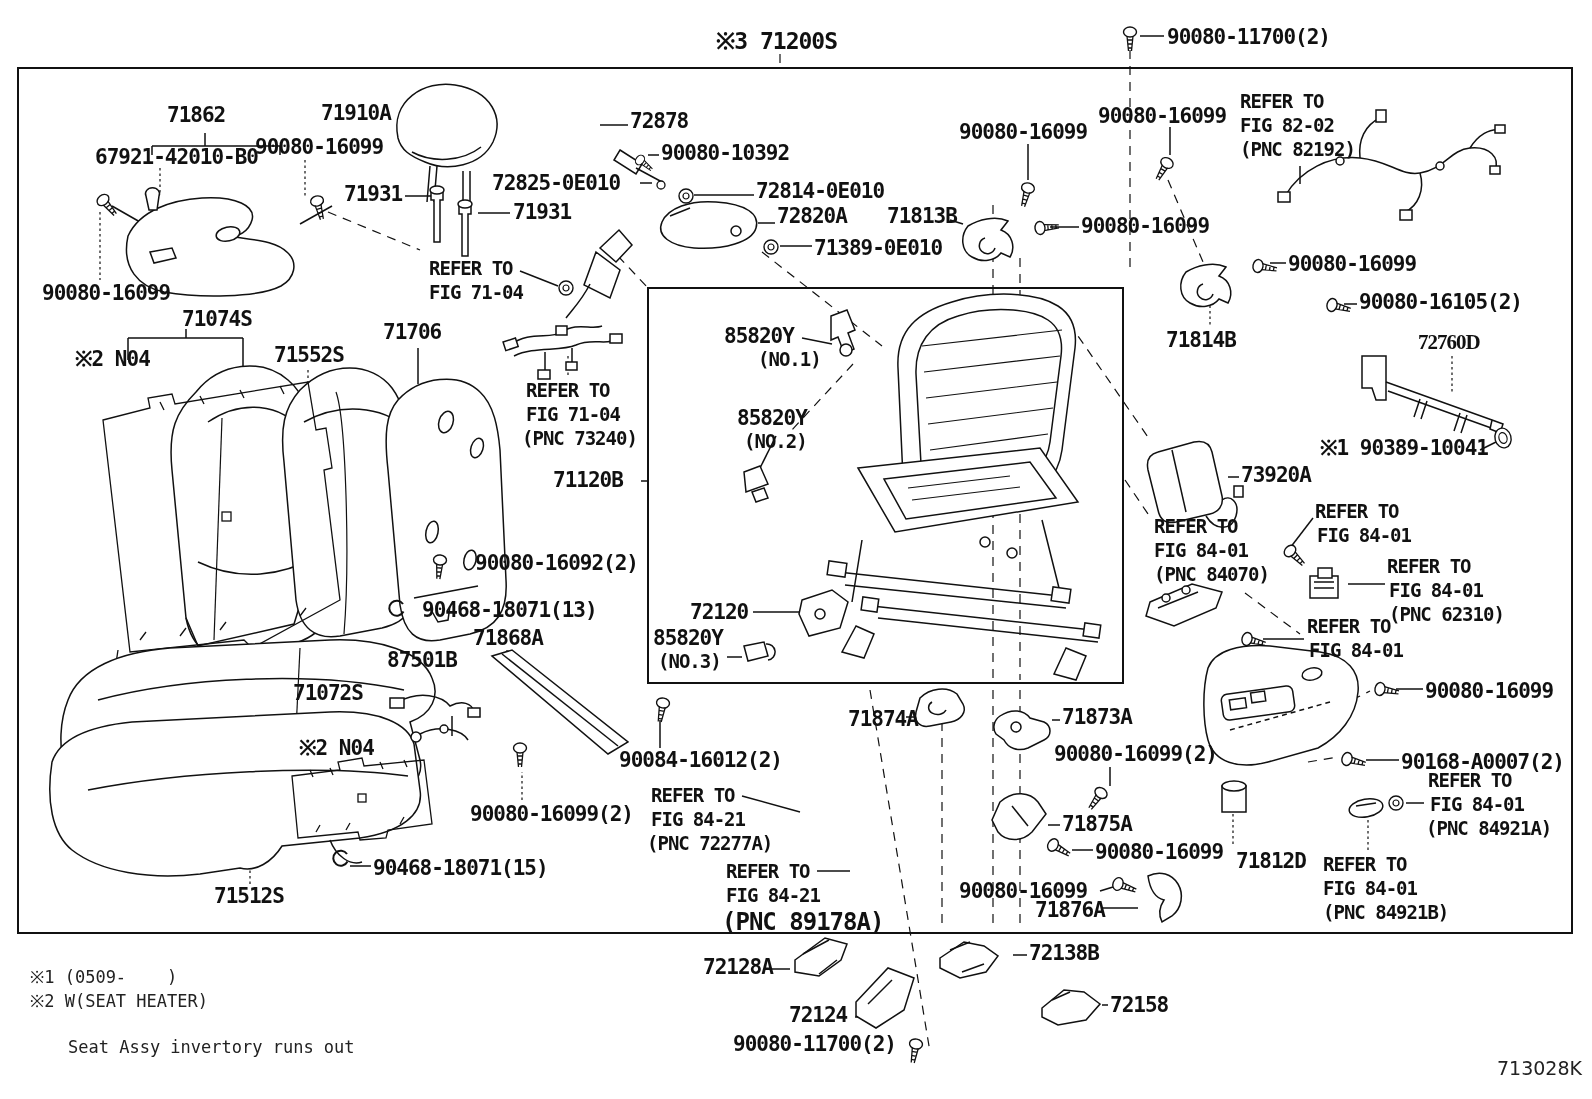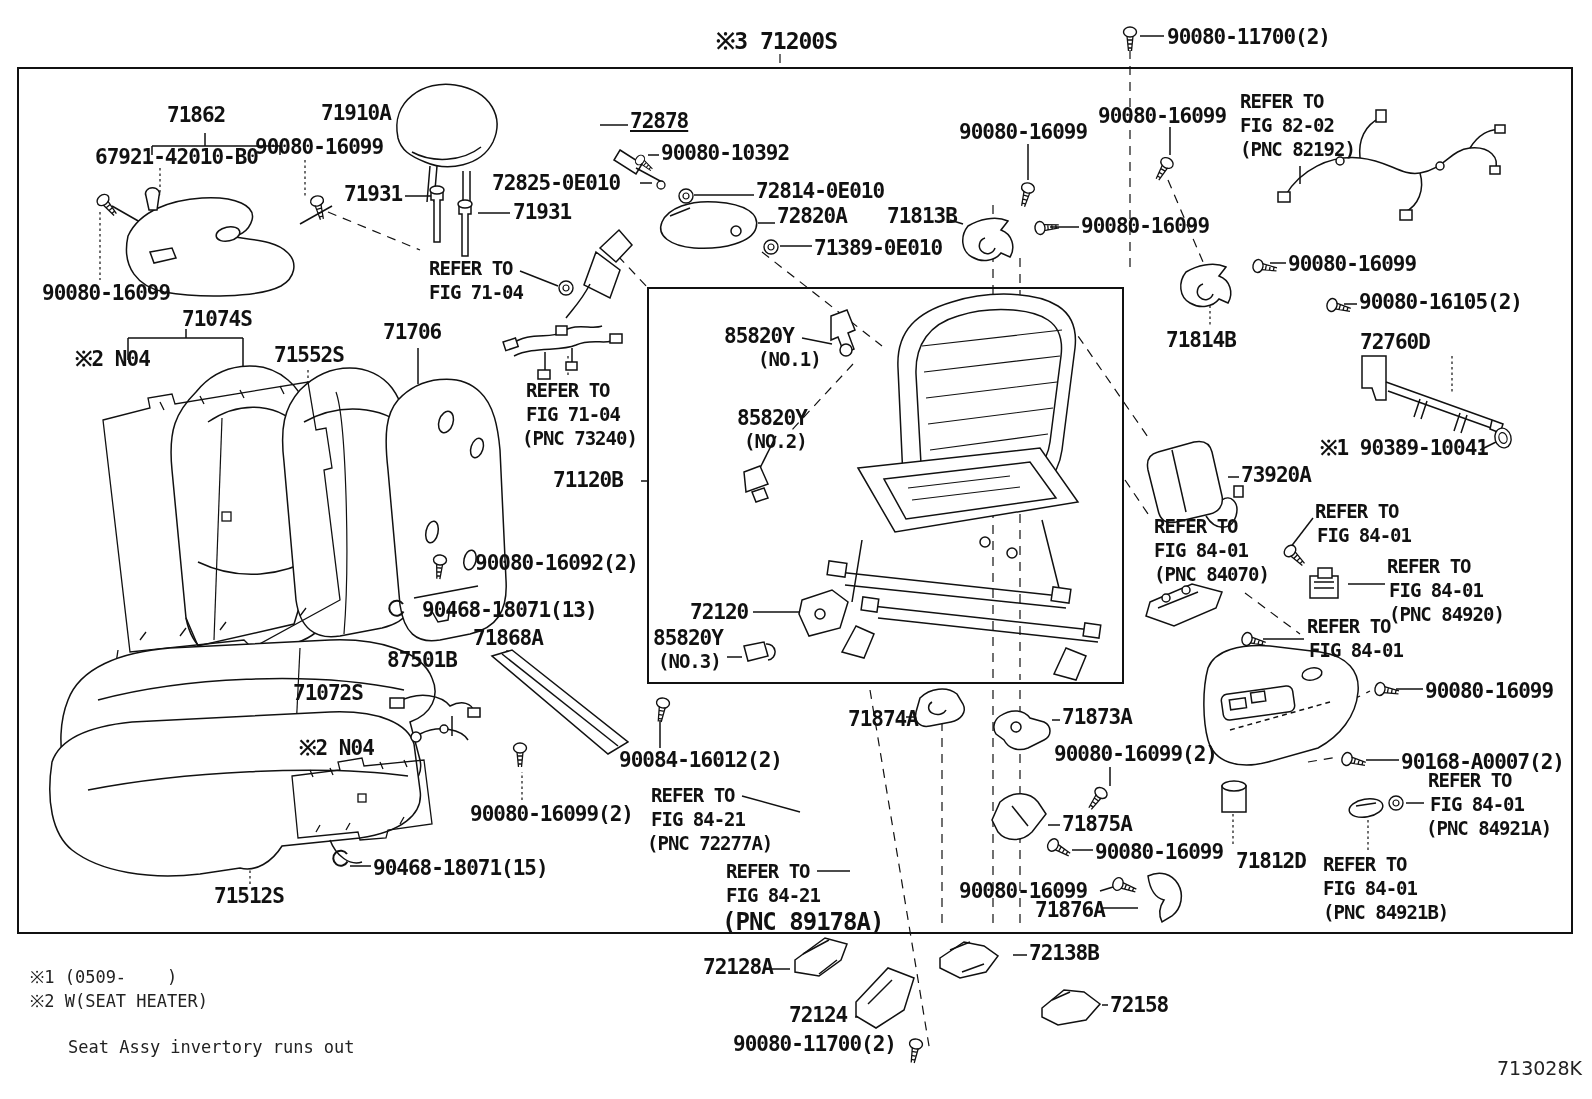--- a/index.html
+++ b/index.html
@@ -426,37 +426,37 @@
       <div class="part-label" style="left: 95px; top: 147px;">67921-42010-B0</div>
       <div class="part-label" style="left: 255px; top: 137px;">90080-16099</div>
       <div class="part-label" style="left: 321px; top: 103px;">71910A</div>
       <div class="part-label" style="left: 344px; top: 184px;">71931</div>
       <div class="part-label" style="left: 513px; top: 202px;">71931</div>
       <div class="part-label" style="left: 42px; top: 283px;">90080-16099</div>
       <div class="part-label" style="left: 182px; top: 309px;">71074S</div>
       <div class="part-label" style="left: 75px; top: 349px;">※2 N04</div>
       <div class="part-label" style="left: 274px; top: 345px;">71552S</div>
       <div class="part-label" style="left: 383px; top: 322px;">71706</div>
-      <div class="part-label" style="left: 630px; top: 111px; text-decoration: underline;">72878</div>
+      <div class="part-label" style="left: 630px; top: 111px;">72878</div>
       <div class="part-label" style="left: 661px; top: 143px;">90080-10392</div>
       <div class="part-label" style="left: 492px; top: 173px;">72825-0E010</div>
       <div class="part-label" style="left: 756px; top: 181px;">72814-0E010</div>
       <div class="part-label" style="left: 777px; top: 206px;">72820A</div>
       <div class="part-label" style="left: 814px; top: 238px;">71389-0E010</div>
       <div class="part-label" style="left: 887px; top: 206px;">71813B</div>
       <div class="part-label" style="left: 959px; top: 122px;">90080-16099</div>
       <div class="part-label" style="left: 1098px; top: 106px;">90080-16099</div>
       <div class="part-label" style="left: 1240px; top: 92px; font-size: 19px;">REFER TO</div>
       <div class="part-label" style="left: 1240px; top: 116px; font-size: 19px;">FIG 82-02</div>
       <div class="part-label" style="left: 1240px; top: 140px; font-size: 19px; text-align: center;">(PNC 82192)</div>
       <div class="part-label" style="left: 1081px; top: 216px;">90080-16099</div>
       <div class="part-label" style="left: 1288px; top: 254px;">90080-16099</div>
       <div class="part-label" style="left: 1359px; top: 292px;">90080-16105(2)</div>
       <div class="part-label" style="left: 1166px; top: 330px;">71814B</div>
-      <div class="part-label" style="left: 1360px; top: 332px;">72760D</div>
+      <div class="part-label" style="left: 1418px; top: 332px; font-family: Liberation Serif, serif;">72760D</div>
       <div class="part-label" style="left: 1320px; top: 438px;">※1 90389-10041</div>
       <div class="part-label" style="left: 1241px; top: 465px;">73920A</div>
       <div class="part-label" style="left: 429px; top: 259px; font-size: 19px;">REFER TO</div>
       <div class="part-label" style="left: 429px; top: 283px; font-size: 19px;">FIG 71-04</div>
       <div class="part-label" style="left: 526px; top: 381px; font-size: 19px;">REFER TO</div>
       <div class="part-label" style="left: 526px; top: 405px; font-size: 19px;">FIG 71-04</div>
       <div class="part-label" style="left: 522px; top: 429px; font-size: 19px;">(PNC 73240)</div>
       <div class="part-label" style="left: 553px; top: 470px;">71120B</div>
       <div class="part-label" style="left: 724px; top: 326px;">85820Y</div>
       <div class="part-label" style="left: 733px; top: 350px; font-size: 19px; margin-left: 25px;">(NO.1)</div>
@@ -497,21 +497,21 @@
       <div class="part-label" style="left: 1323px; top: 855px; font-size: 19px;">REFER TO</div>
       <div class="part-label" style="left: 1323px; top: 879px; font-size: 19px;">FIG 84-01</div>
       <div class="part-label" style="left: 1323px; top: 903px; font-size: 19px;">(PNC 84921B)</div>
       <div class="part-label" style="left: 1154px; top: 517px; font-size: 19px;">REFER TO</div>
       <div class="part-label" style="left: 1154px; top: 541px; font-size: 19px;">FIG 84-01</div>
       <div class="part-label" style="left: 1154px; top: 565px; font-size: 19px;">(PNC 84070)</div>
       <div class="part-label" style="left: 1315px; top: 502px; font-size: 19px;">REFER TO</div>
       <div class="part-label" style="left: 1317px; top: 526px; font-size: 19px;">FIG 84-01</div>
       <div class="part-label" style="left: 1387px; top: 557px; font-size: 19px;">REFER TO</div>
       <div class="part-label" style="left: 1389px; top: 581px; font-size: 19px;">FIG 84-01</div>
-      <div class="part-label" style="left: 1389px; top: 605px; font-size: 19px;">(PNC 84920)</div>
+      <div class="part-label" style="left: 1389px; top: 605px; font-size: 19px;">(PNC 62310)</div>
       <div class="part-label" style="left: 1307px; top: 617px; font-size: 19px;">REFER TO</div>
       <div class="part-label" style="left: 1309px; top: 641px; font-size: 19px;">FIG 84-01</div>
       <div class="part-label" style="left: 703px; top: 957px;">72128A</div>
       <div class="part-label" style="left: 1029px; top: 943px;">72138B</div>
       <div class="part-label" style="left: 789px; top: 1005px;">72124</div>
       <div class="part-label" style="left: 1110px; top: 995px;">72158</div>
       <div class="part-label" style="left: 733px; top: 1034px;">90080-11700(2)</div>
       <div class="part-label note" style="left: 30px; top: 965px;">※1 (0509-    )</div>
       <div class="part-label note" style="left: 30px; top: 989px;">※2 W(SEAT HEATER)</div>
       <div class="part-label note" style="left: 68px; top: 1037px;">Seat Assy invertory runs out</div>

